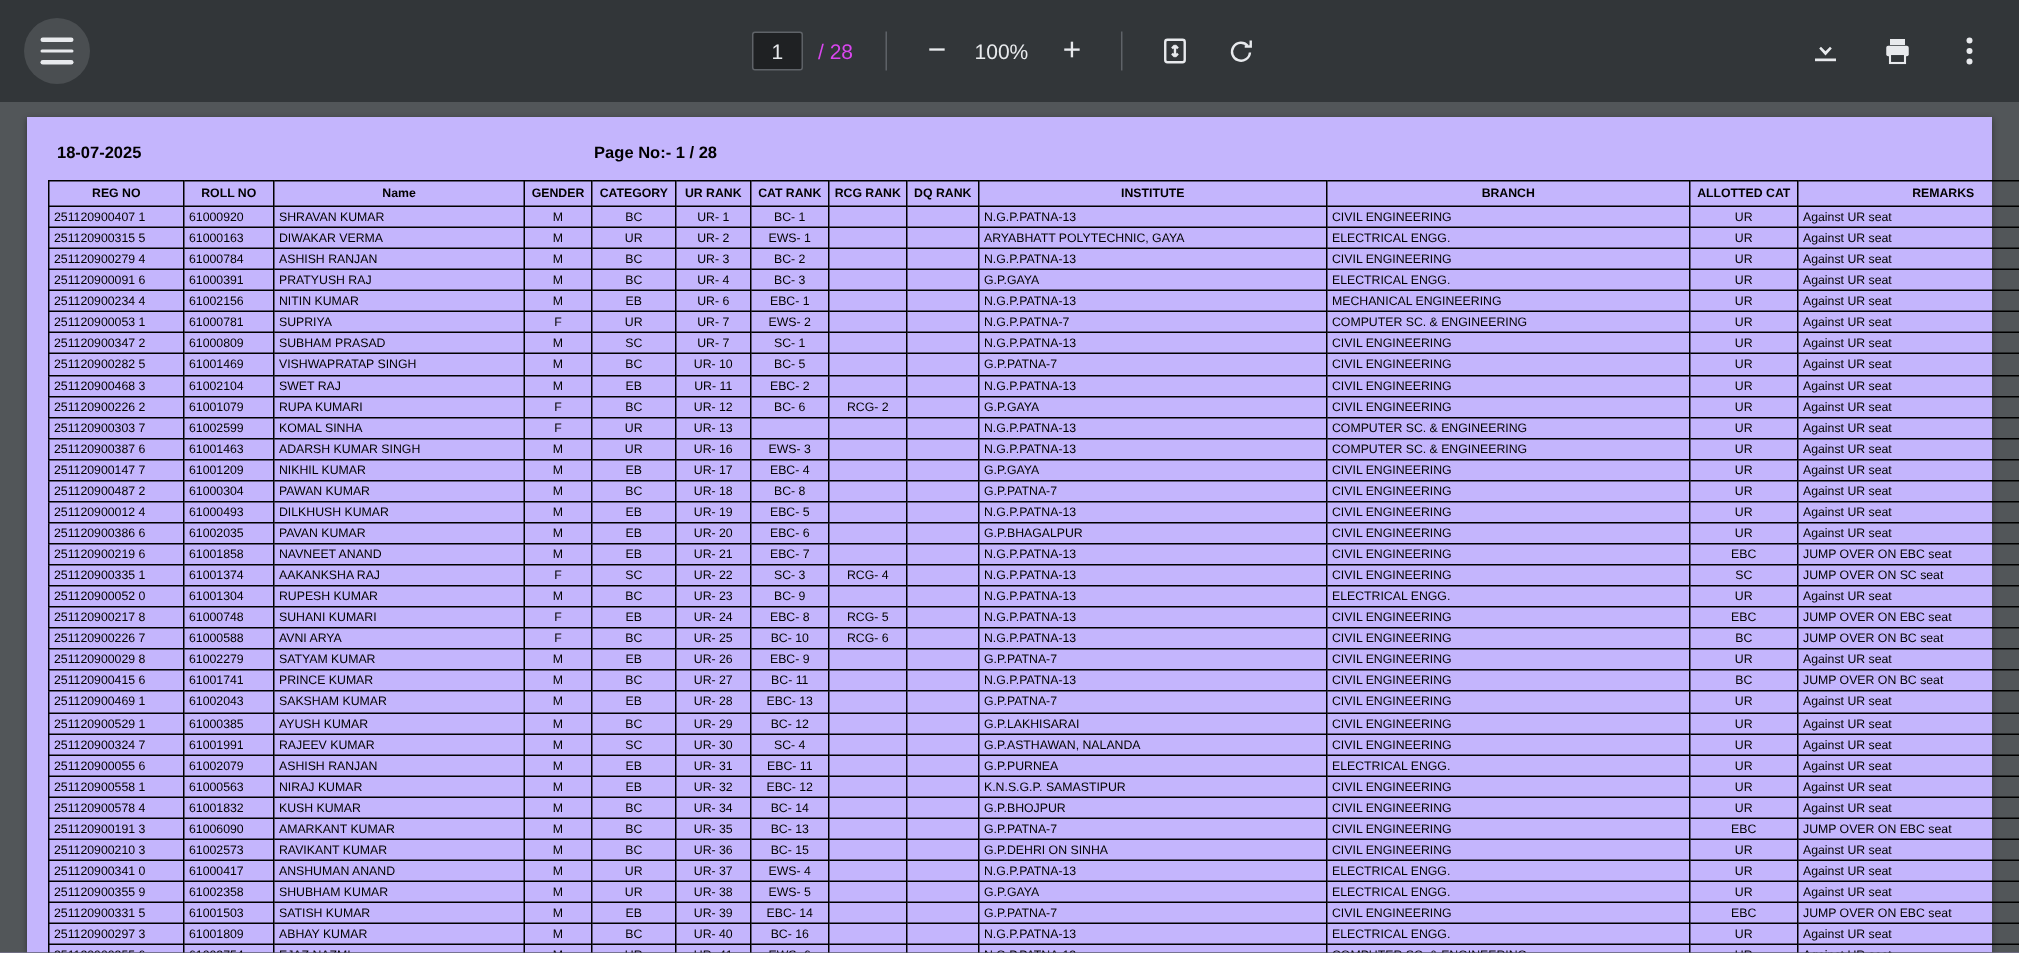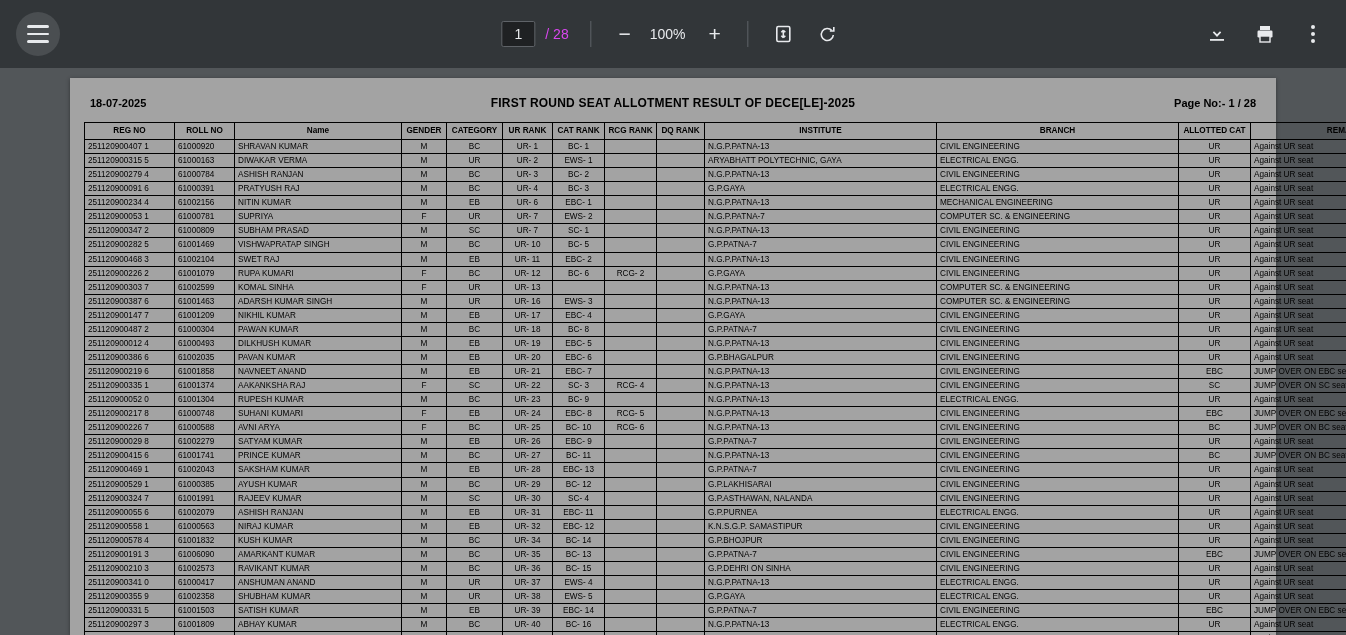--- a/index.html
+++ b/index.html
@@ -94,22 +94,22 @@
 
   
   .page-area {
     height: 567px;
     overflow: hidden;
     padding-top: 10px;
     display: flex;
     justify-content: center;
   }
   .page {
-    width: 1206px;
-    background: #a3a3a3;
+    width: 1310px;
+    background: #c4b5fd;
     padding: 18px 14px 0 14px;
     box-shadow: 0 1px 4px rgba(0,0,0,.4);
   }
   .page-head {
     display: flex;
     align-items: baseline;
     font-size: 11px;
     font-weight: bold;
     color: #000;
     padding: 0 6px 12px 6px;
@@ -197,21 +197,20 @@
             <i></i>
           </div>
       </div>
     </div>
   </div>
 
   <div class="page-area">
     <div class="page">
       <div class="page-head">
         <div class="pdate">18-07-2025</div>
-        <div class="ptitle">FIRST ROUND SEAT ALLOTMENT RESULT OF DECE[LE]-2025</div>
         <div class="pno">Page No:- 1 / 28</div>
       </div>
 
       <table class="sheet">
         <colgroup>
           <col style="width:90px">
             <col style="width:60px">
             <col style="width:167px">
           <col style="width:45px">
             <col style="width:56px">

